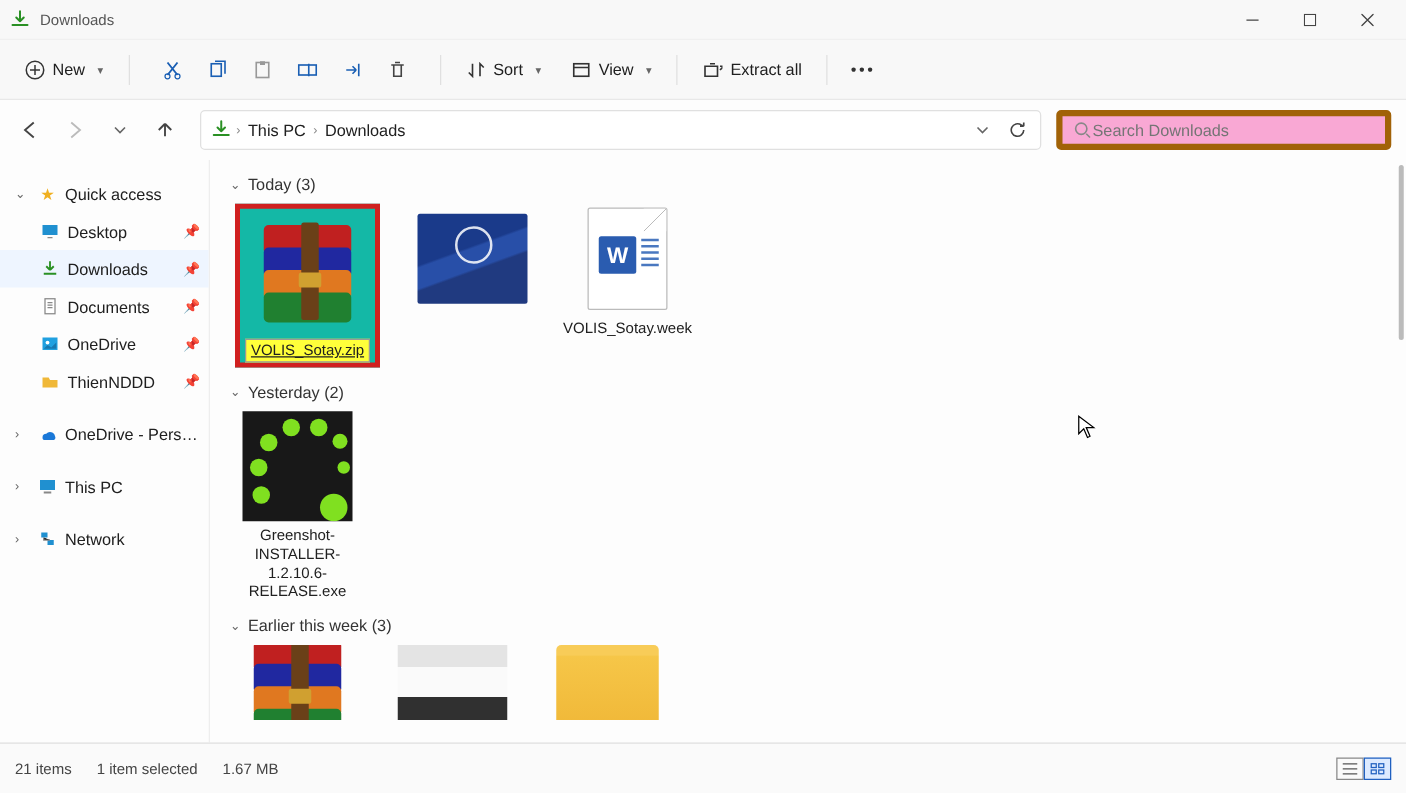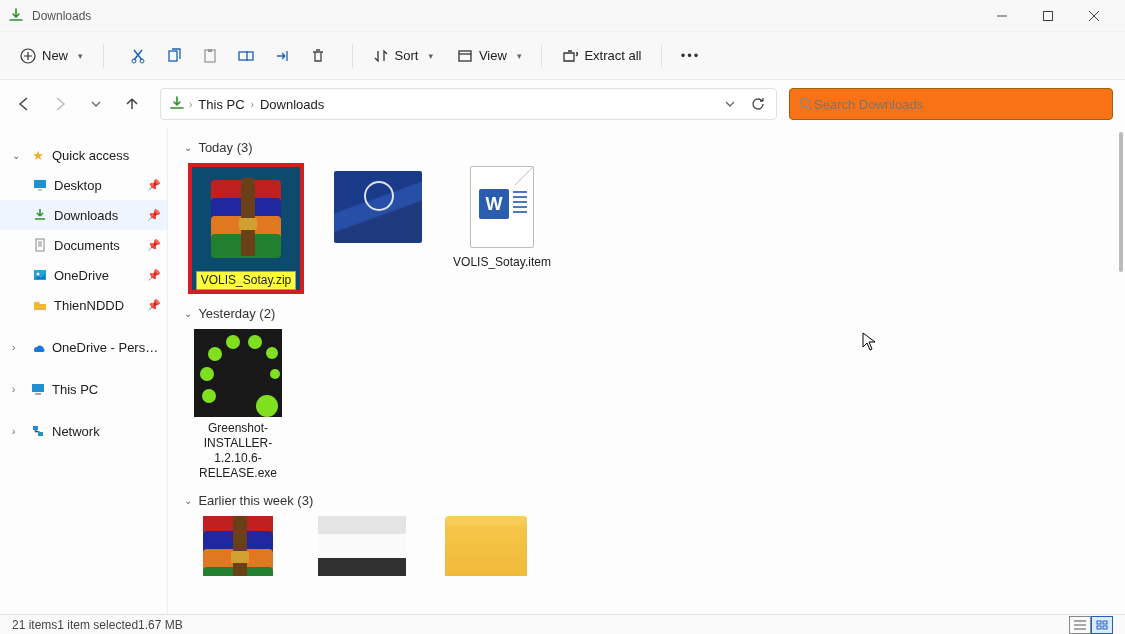--- a/index.html
+++ b/index.html
@@ -23,21 +23,21 @@
 
 .navrow { display: flex; align-items: center; height: 48px; padding: 0 12px; gap: 12px; background: #fdfdfd; }
 .nav-btns { display: flex; gap: 12px; align-items: center; padding-right: 4px; }
 .nav-arrow { width: 24px; height: 24px; display: flex; align-items: center; justify-content: center; color: #666; border-radius: 4px; }
 .nav-arrow.disabled { color: #bbb; }
 .addressbar { flex: 1; display: flex; align-items: center; border: 1px solid #e0e0e0; border-radius: 4px; height: 32px; padding: 0 4px; background: #fff; }
 .addr-icon { width: 24px; display: flex; justify-content: center; }
 .crumbs { flex: 1; display: flex; align-items: center; gap: 6px; font-size: 13px; }
 .crumb-sep { color: #888; font-size: 10px; }
 .addr-btn { width: 28px; height: 28px; display: flex; align-items: center; justify-content: center; color: #555; }
-.searchbox { width: 324px; display: flex; align-items: center; border: 1px solid #a16207; border-radius: 4px; height: 32px; padding: 0 8px; background: #f97316; }
+.searchbox { width: 268px; display: flex; align-items: center; border: 5px solid #a16207; border-radius: 4px; height: 32px; padding: 0 8px; background: #f9a8d4; }
 .searchbox input { border: none; outline: none; flex: 1; font-size: 13px; color: #333; background: transparent; }
 
 
 .main { flex: 1; display: flex; min-height: 0; background: #fdfdfd; }
 
 
 .sidebar { width: 168px; border-right: 1px solid #eee; padding: 12px 0; overflow-y: auto; background: #fdfdfd; }
 .side-item { display: flex; align-items: center; height: 30px; padding: 0 8px 0 12px; gap: 6px; font-size: 13px; }
 .side-item.active { background: #eef5ff; }
 .side-item .exp { width: 12px; font-size: 10px; color: #666; }
@@ -50,21 +50,21 @@
 
 .content { flex: 1; padding: 8px 16px; overflow-y: auto; position: relative; }
 .group-header { display: flex; align-items: center; gap: 6px; font-size: 13px; color: #333; margin: 4px 0 8px; }
 .group-header .gchev { font-size: 10px; color: #666; }
 .filegrid { display: flex; flex-wrap: wrap; gap: 16px 24px; margin-bottom: 12px; margin-left: 4px; }
 .file-item { width: 100px; display: flex; flex-direction: column; align-items: center; text-align: center; font-size: 12px; position: relative; }
 .file-thumb { width: 88px; height: 88px; display: flex; align-items: center; justify-content: center; margin-bottom: 4px; }
 .file-label { word-wrap: break-word; line-height: 1.25; }
 
 
-.sel-box { border: 4px solid #d02020; padding: 0; position: relative; background: #0c4a6e; }
+.sel-box { border: 4px solid #d02020; padding: 0; position: relative; background: #14b8a6; text-decoration: underline; }
 .sel-box .file-label { background: #ffff3a; border: 1px solid #999; padding: 1px 4px; display: inline-block; }
 
 
 .wr-archive { position: relative; width: 82px; height: 82px; }
 .wr-archive .book { position: absolute; left: 6px; width: 70px; height: 24px; border-radius: 4px; }
 .wr-archive .bk-r { top: 4px; background: #c02020; }
 .wr-archive .bk-b { top: 22px; background: #2028a0; }
 .wr-archive .bk-o { top: 40px; background: #e07820; }
 .wr-archive .bk-g { top: 58px; background: #208030; }
 .wr-archive .belt { position: absolute; top: 2px; left: 36px; width: 14px; height: 78px; background: #6a4018; border-radius: 2px; }
@@ -87,21 +87,21 @@
 .disc-monitor .mon { position: absolute; top: 4px; left: 10px; width: 68px; height: 48px; background: #2090d0; border-radius: 3px; }
 .disc-monitor .stand { position: absolute; top: 52px; left: 38px; width: 12px; height: 8px; background: #888; }
 .disc-monitor .base { position: absolute; top: 60px; left: 28px; width: 32px; height: 4px; background: #888; border-radius: 2px; }
 .disc-monitor .disc { position: absolute; top: 32px; left: 0px; width: 42px; height: 42px; background: radial-gradient(circle at 50% 50%, #fff 0 10%, #c8d8e8 12%, #f0f0f0 78%, #aaa 80%); border-radius: 50%; }
 
 .shoe-thumb { width: 88px; height: 80px; background: linear-gradient(180deg, #e4e4e4 0 35%, #fafafa 35% 65%, #303030 65% 100%); border-radius: 2px; }
 .folder-thumb { width: 82px; height: 66px; background: linear-gradient(180deg, #f8cc58 0 12%, #f6c648 14%, #f0b838 100%); border-radius: 4px 4px 2px 2px; position: relative; }
 .folder-thumb::before { content:""; position:absolute; top:-6px; left:4px; width:30px; height:8px; background:#f8cc58; border-radius:2px 2px 0 0; }
 
 
-.statusbar { height: 20px; border-top: 1px solid #e0e0e0; display: flex; align-items: center; padding: 0 12px; font-size: 12px; color: #444; gap: 0; background: #fafafa; }
+.statusbar { height: 40px; border-top: 1px solid #e0e0e0; display: flex; align-items: center; padding: 0 12px; font-size: 12px; color: #444; gap: 20px; background: #fafafa; }
 .statusbar .sp { flex: 1; }
 .view-toggle { display: flex; gap: 0; }
 .vt-btn { width: 22px; height: 18px; border: 1px solid #888; display: flex; align-items: center; justify-content: center; font-size: 11px; }
 .vt-btn.active { background: #dceaff; border-color: #2060c0; }
 
 
 .cursor { position: absolute; left: 694px; top: 204px; pointer-events: none; }
 
 
 .scroll-ind { position: absolute; right: 2px; top: 4px; width: 4px; height: 140px; background: #bbb; border-radius: 2px; }
@@ -412,21 +412,21 @@
               <div class="wbadge">W</div>
               <div class="lines">
                 <div></div>
                 <div></div>
                 <div></div>
                 <div></div>
                 <div></div>
               </div>
             </div>
           </div>
-        <span class="file-label">VOLIS_Sotay.item</span>
+        <span class="file-label">VOLIS_Sotay.week</span>
       </div>
     </div>
 
     <div class="group-header">
       <span class="gchev">⌄</span>
       <span>Yesterday (2)</span>
     </div>
     <div class="filegrid">
       <div class="file-item">
         <div class="file-thumb">

